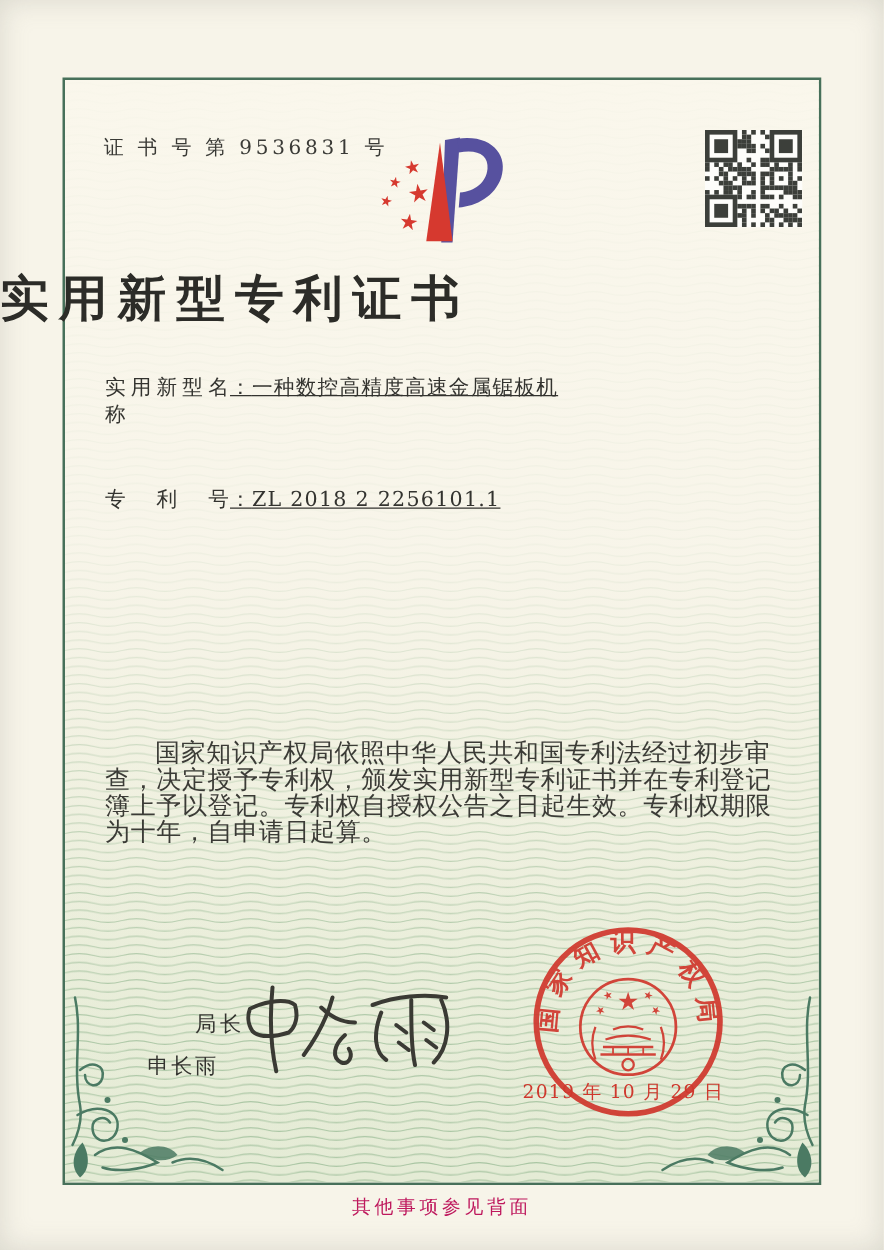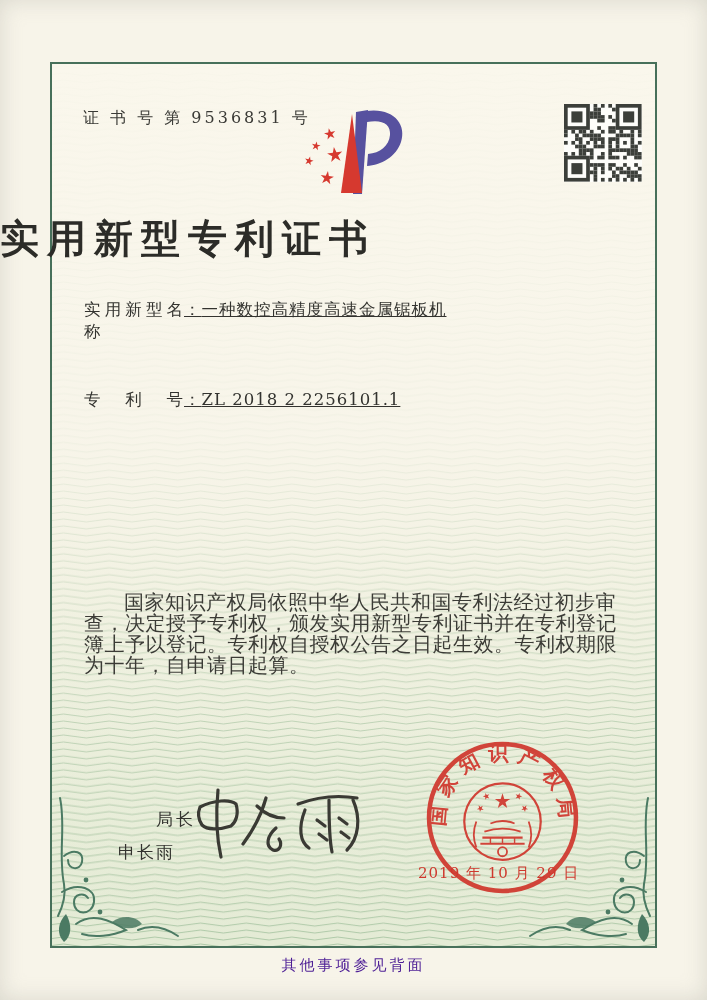--- a/index.html
+++ b/index.html
@@ -64,21 +64,21 @@
   .seal-date {
     left:418px; top:864px; width:170px;
     font-size:15px; letter-spacing:1px; color:#cf382d; white-space:nowrap;
   }
   .page-number {
     left:0; right:0; top:915px; text-align:center;
     font-size:13.5px; letter-spacing:2px; color:#3b3b36;
   }
   .back-note {
     left:0; right:0; top:956px; text-align:center;
-    font-size:15px; letter-spacing:3px; color:#4c1d95;
+    font-size:15px; letter-spacing:3px; color:#be185d;
   }
 </style>
 </head>
 <body>
 
 <div class="page-edge"></div>
 
 <div class="frame">
   <div class="frame-inner"></div>
 

